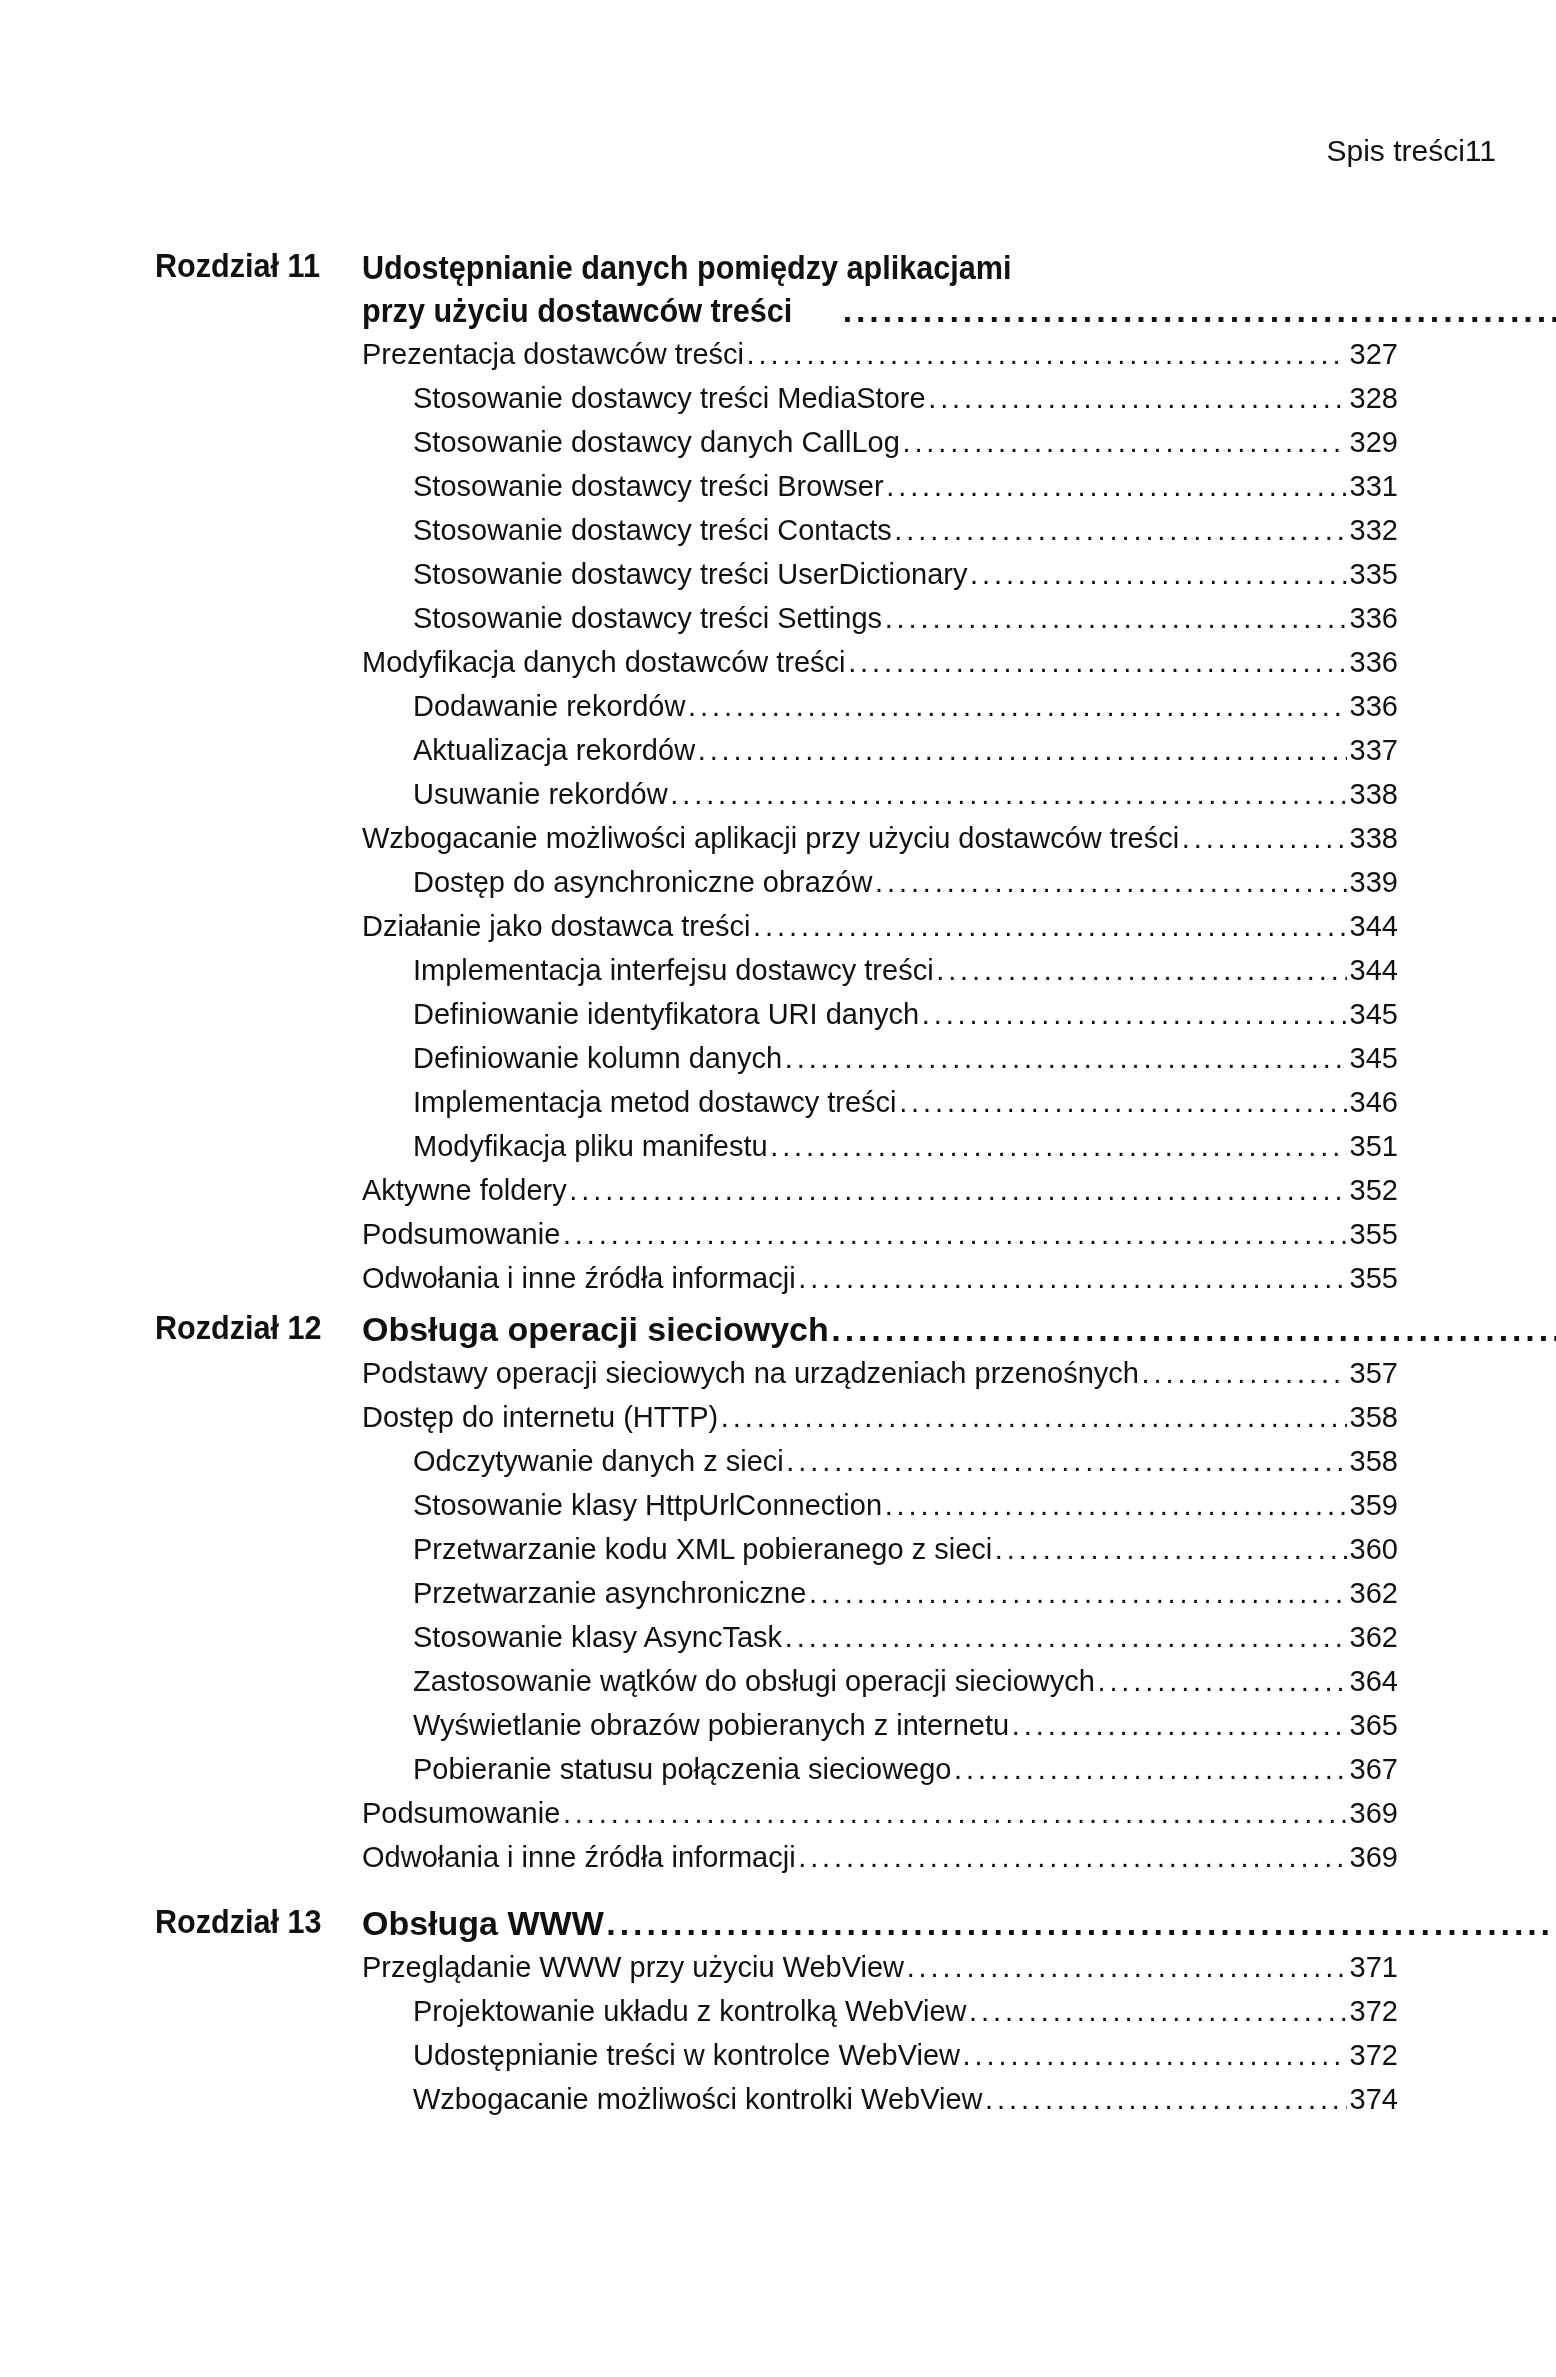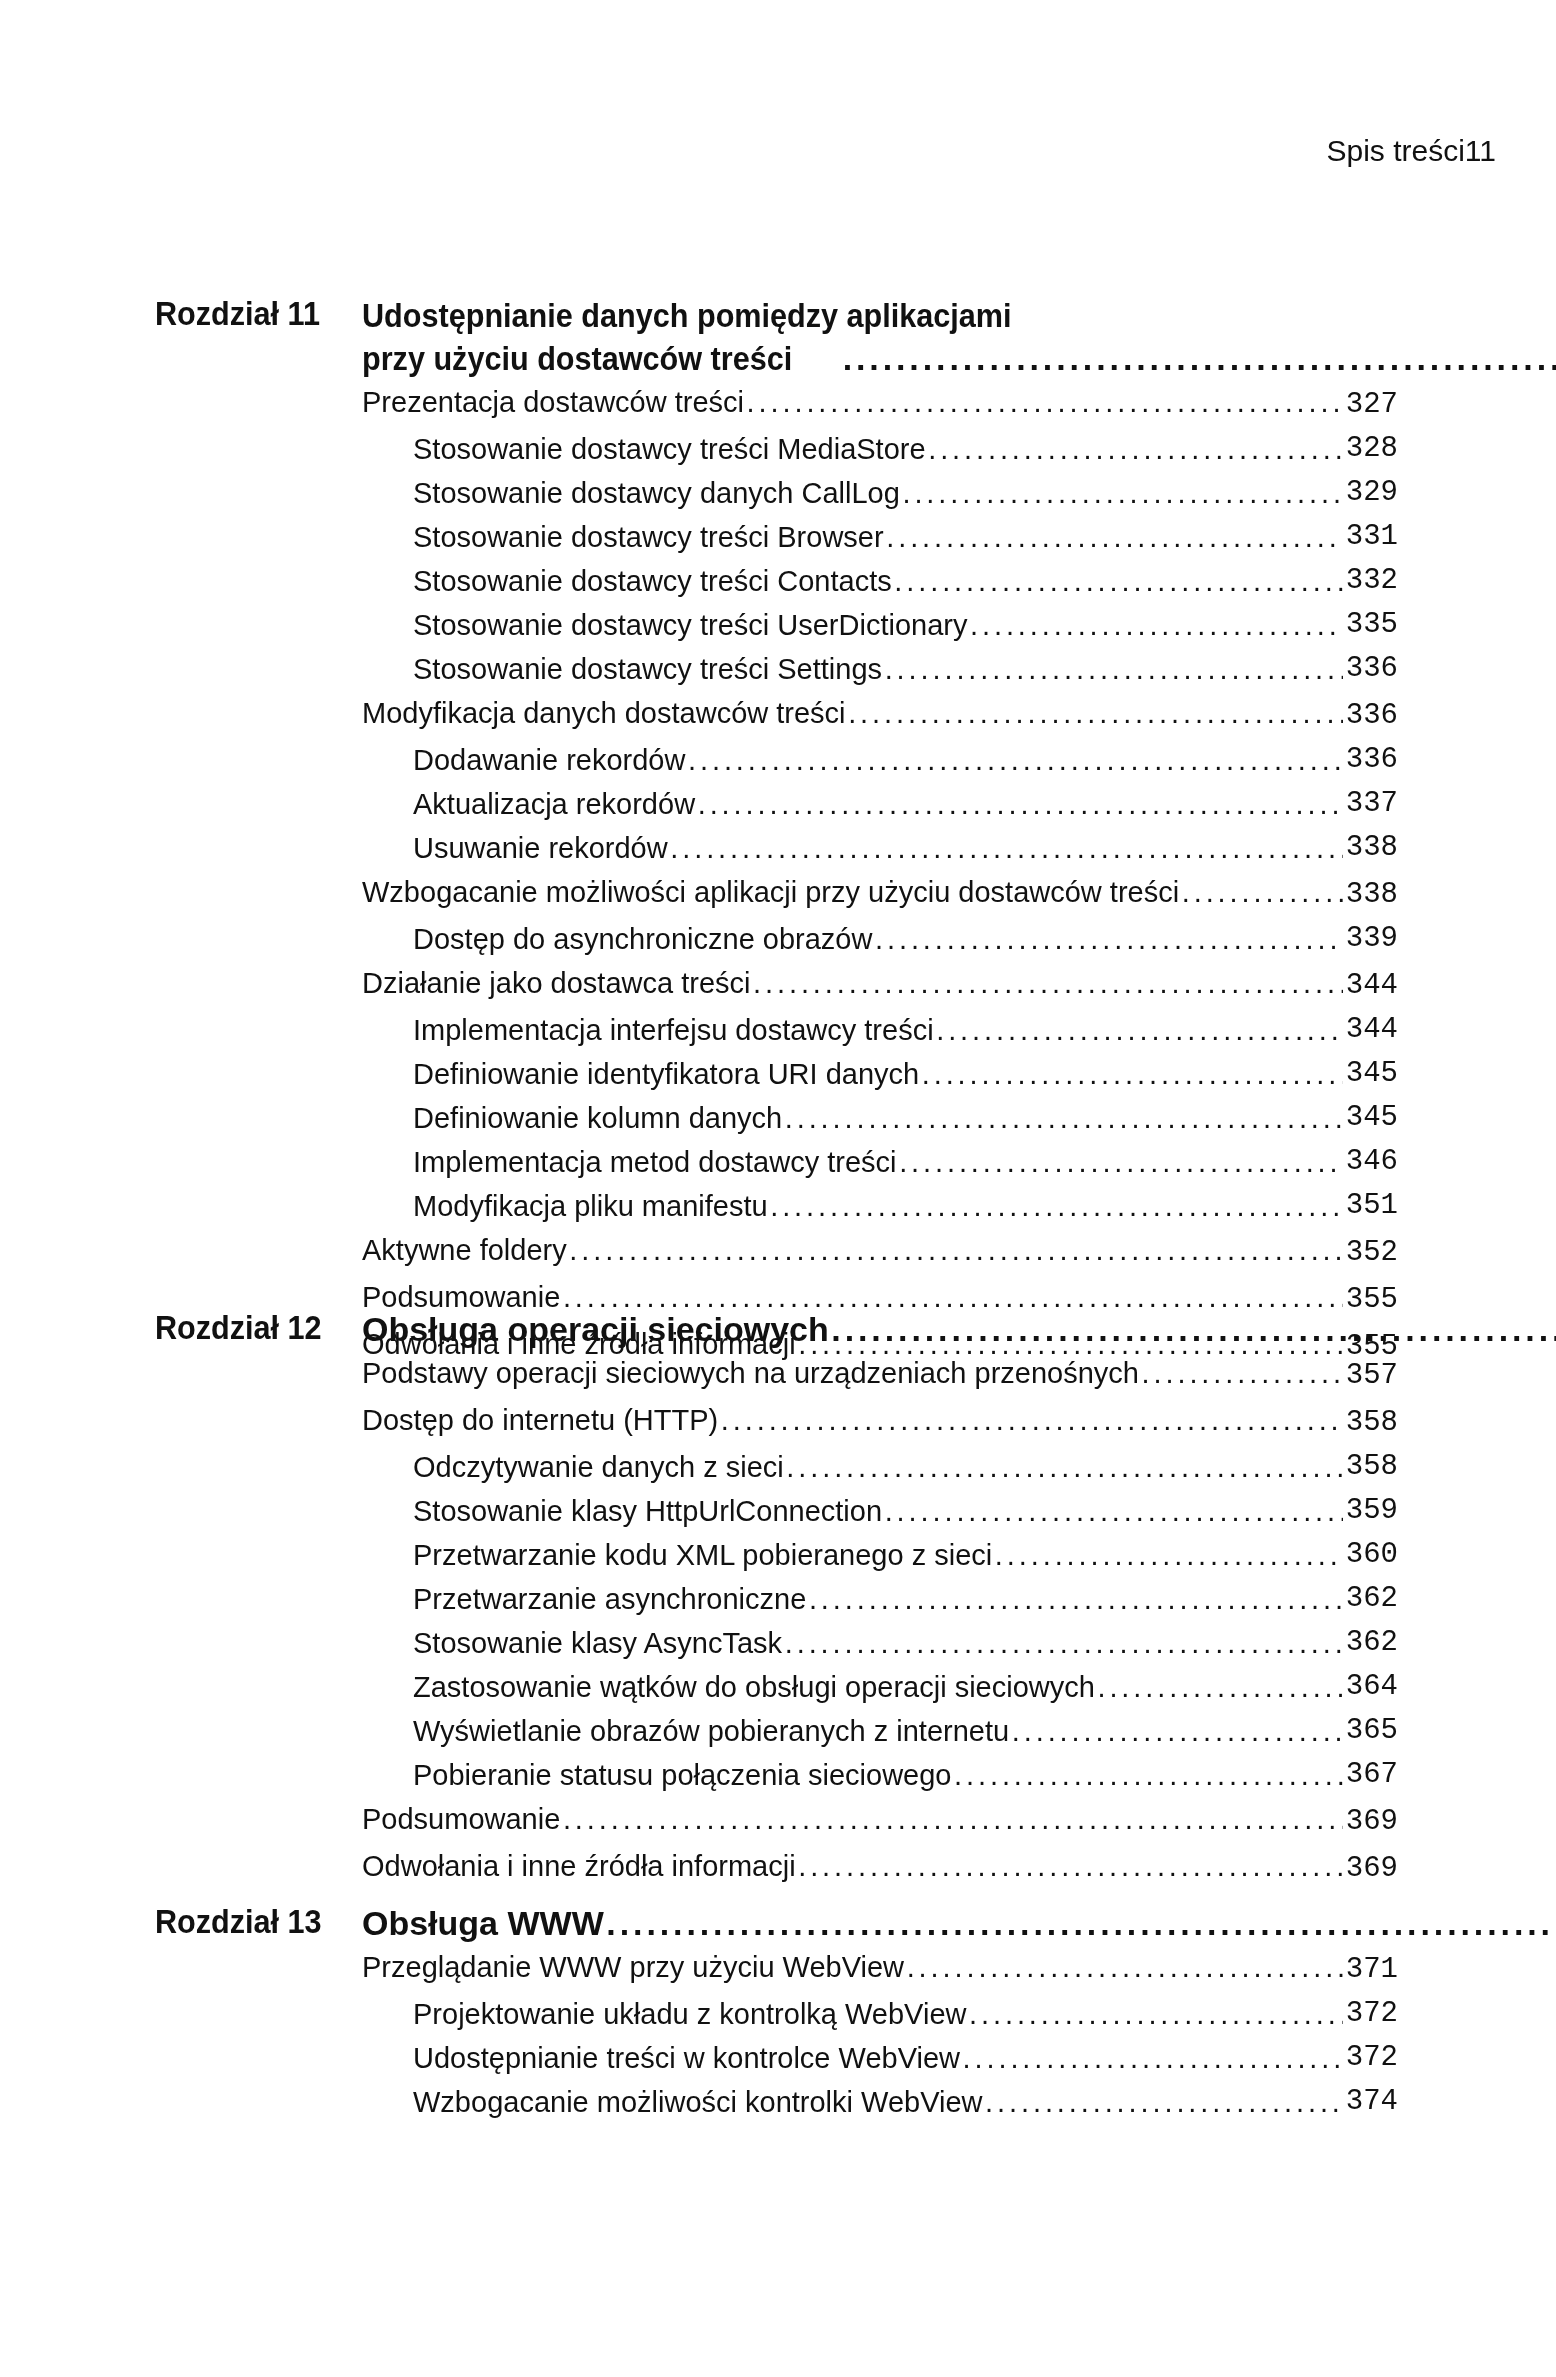--- a/index.html
+++ b/index.html
@@ -7,35 +7,35 @@
   .header { position:absolute; top:134px; right:60px; font-size:30px; display:flex; }
   .chapter { position:absolute; left:155px; width:1243px; }
   .ch-row { display:flex; font-weight:bold; font-size:34px; font-stretch:condensed; }
   .ch-label { width:207px; flex-shrink:0; transform:scaleX(0.9); transform-origin:left; white-space:nowrap; }
   .ch-title-wrap { flex:1; }
   .ch-title1 { line-height:43px; transform:scaleX(0.9); transform-origin:left; white-space:nowrap; }
   .line { display:flex; align-items:baseline; white-space:nowrap; }
   .line .t { flex-shrink:0; }
   .line .dots { flex:1; overflow:hidden; margin:0 2.6px; letter-spacing:3.9px; }
   .line .dots::before { content:"......................................................................................................................................................................................................................................................"; }
-  .line .p { flex-shrink:0;font-family:Liberation Mono, monospace; }
+  .line .p { flex-shrink:0; }
   .ch-main { line-height:43px; }
   .entry { font-size:29px; line-height:44px; }
   .lvl1 { margin-left:207px; }
   .lvl2 { margin-left:258px;align-items:flex-end; }
 </style>
 </head>
 <body>
 
 <div class="header">
   <span>Spis treści</span>
   <span>11</span>
 </div>
 
-<div class="chapter" style="top:246px;margin-top:48px;">
+<div class="chapter" style="top:246px;">
   <div class="ch-row">
     <div class="ch-label">Rozdział 11</div>
     <div class="ch-title-wrap">
       <div class="ch-title1">Udostępnianie danych pomiędzy aplikacjami</div>
       <div class="line ch-main">
         <span class="t" style="transform:scaleX(0.9);transform-origin:left;">przy użyciu dostawców treści</span>
         <span class="dots"></span>
 
       </div>
     </div>

